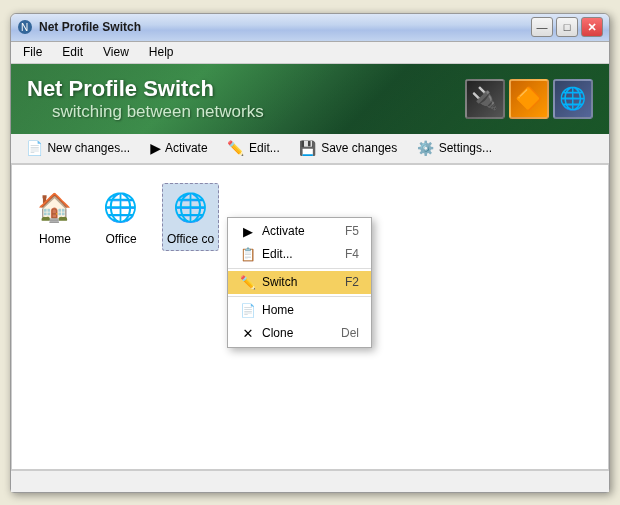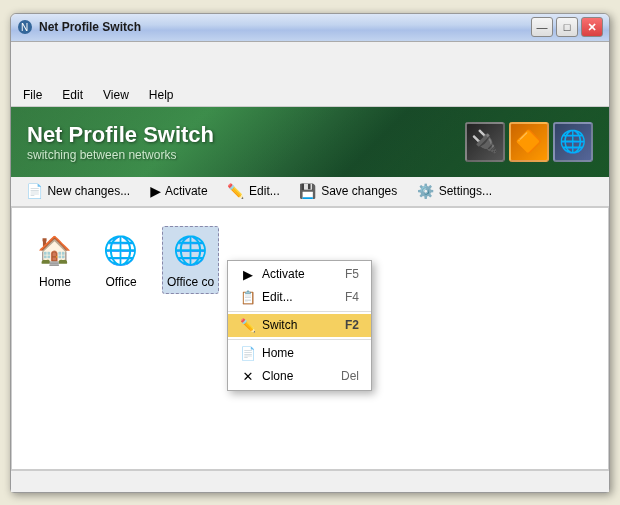--- a/index.html
+++ b/index.html
@@ -75,21 +75,20 @@
 
     
     .menu-bar {
       background: #f0f0f0;
       padding: 2px 4px;
       display: flex;
       gap: 4px;
       border-bottom: 1px solid #ccc;
       height: 22px;
       align-items: center;
-      margin-top: 43px;
     }
     .menu-item {
       padding: 2px 8px;
       font-size: 12px;
       cursor: pointer;
       color: #000;
       border-radius: 2px;
     }
 
     
@@ -114,23 +113,24 @@
       z-index: 1;
     }
     .banner-title {
       font-size: 22px;
       font-weight: bold;
       color: white;
       text-shadow: 1px 1px 3px rgba(0,0,0,0.5);
       font-family: 'Segoe UI', sans-serif;
     }
     .banner-subtitle {
-      font-size: 12px;
+      font-size: 17px;
       color: #cce8cc;
       text-shadow: 1px 1px 2px rgba(0,0,0,0.4);
+      margin-left: 25px;
     }
     .banner-icons {
       display: flex;
       gap: 4px;
       z-index: 1;
       position: relative;
     }
     .banner-icon-img {
       width: 40px;
       height: 40px;
@@ -248,21 +248,20 @@
       display: flex;
       align-items: center;
       gap: 6px;
     }
     .ctx-item .ctx-shortcut {
       color: #666;
       font-size: 12px;
     }
     .ctx-item.highlighted .ctx-shortcut {
       color: #444;
-      font-weight: bold;
     }
     .ctx-separator {
       height: 1px;
       background: #ddd;
       margin: 2px 0;
     }
     .ctx-icon {
       width: 16px;
       text-align: center;
       font-size: 13px;

